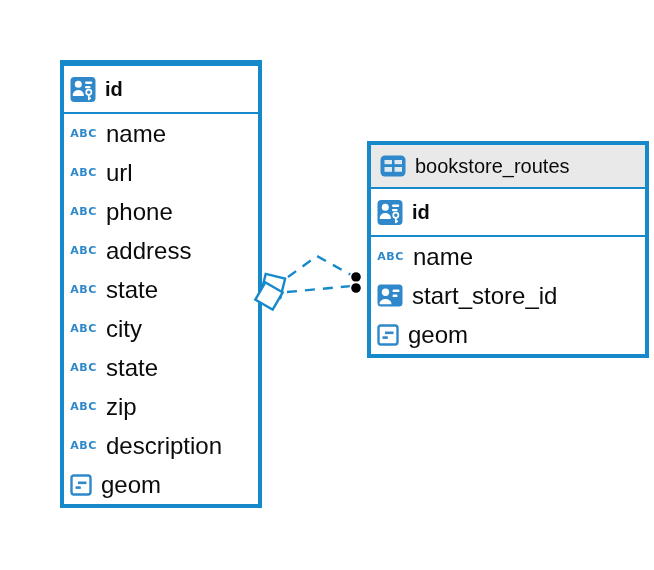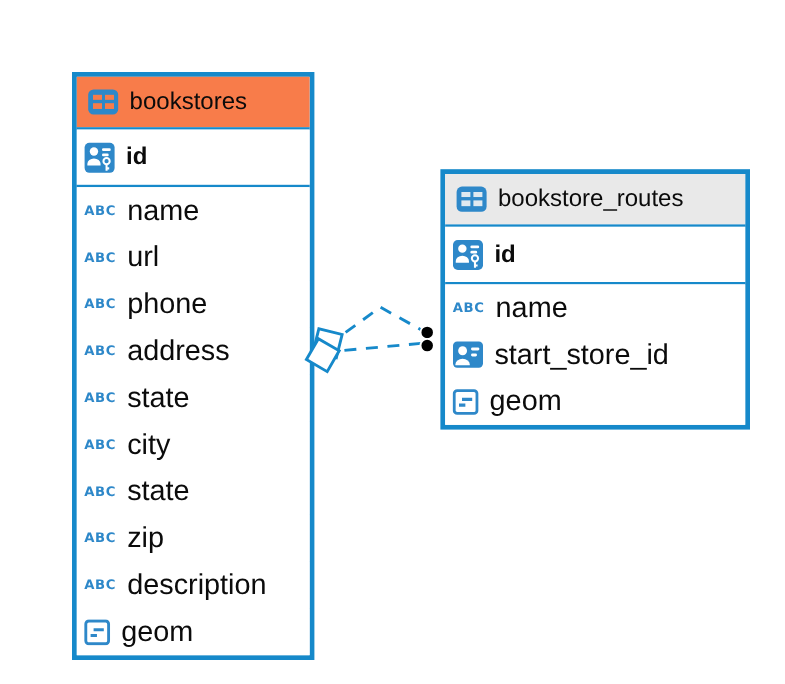--- a/index.html
+++ b/index.html
@@ -45,30 +45,20 @@
   
   svg.overlay{position:absolute;left:0;top:0;pointer-events:none;}
   svg.overlay .hit{pointer-events:auto;}
 </style>
 </head>
 <body>
 
 <div class="canvas">
 
   <div class="tbl" style="left:60px;top:60px;width:202px;">
-    <div class="tbl-header orange">
-      <svg class="icon" width="26" height="22" viewBox="0 0 26 22">
-        <rect x="0.5" y="0.5" width="25" height="21" rx="4.5" fill="#2e88c9"></rect>
-        <rect x="4.5" y="5" width="7.5" height="4.2" fill="#f87c4a"></rect>
-        <rect x="14.5" y="5" width="7.5" height="4.2" fill="#f87c4a"></rect>
-        <rect x="4.5" y="12" width="7.5" height="4.8" fill="#f87c4a"></rect>
-        <rect x="14.5" y="12" width="7.5" height="4.8" fill="#f87c4a"></rect>
-      </svg>
-      <span class="title">bookstores</span>
-    </div>
     <div class="sep"></div>
 
     <div class="row pk">
       <svg class="icon" width="26" height="27" viewBox="0 0 26 27">
         <rect x="0.5" y="1" width="25" height="25" rx="4" fill="#2e88c9"></rect>
         <circle cx="8.3" cy="8.2" r="3.5" fill="#fff"></circle>
         <path d="M2.8 18.5 a5.5 4.4 0 0 1 11 0 v1.5 h-11 z" fill="#fff"></path>
         <rect x="15" y="5.6" width="7.3" height="2.3" rx="1.1" fill="#fff"></rect>
         <rect x="15" y="10" width="5.6" height="2.3" rx="1.1" fill="#fff"></rect>
         <circle cx="18.8" cy="16.3" r="2.6" fill="none" stroke="#fff" stroke-width="1.7"></circle>
@@ -118,21 +108,21 @@
     <div class="row">
       <svg class="icon" width="22" height="22" viewBox="0 0 22 22">
         <rect x="1.5" y="1.5" width="19" height="19" rx="2.5" fill="#fff" stroke="#2e88c9" stroke-width="2.4"></rect>
         <line x1="8" y1="8.8" x2="16.5" y2="8.8" stroke="#2e88c9" stroke-width="2.6"></line>
         <line x1="5.5" y1="13.6" x2="10.8" y2="13.6" stroke="#2e88c9" stroke-width="2.6"></line>
       </svg>
       <span class="fname">geom</span>
     </div>
   </div>
 
-  <div class="tbl" style="left:367px;top:141px;width:258px;">
+  <div class="tbl" style="left:367px;top:141px;width:282px;">
     <div class="tbl-header gray">
       <svg class="icon" width="26" height="22" viewBox="0 0 26 22">
         <rect x="0.5" y="0.5" width="25" height="21" rx="4.5" fill="#2e88c9"></rect>
         <rect x="4.5" y="5" width="7.5" height="4.2" fill="#dfe9f0"></rect>
         <rect x="14.5" y="5" width="7.5" height="4.2" fill="#dfe9f0"></rect>
         <rect x="4.5" y="12" width="7.5" height="4.8" fill="#dfe9f0"></rect>
         <rect x="14.5" y="12" width="7.5" height="4.8" fill="#dfe9f0"></rect>
       </svg>
       <span class="title">bookstore_routes</span>
     </div>

